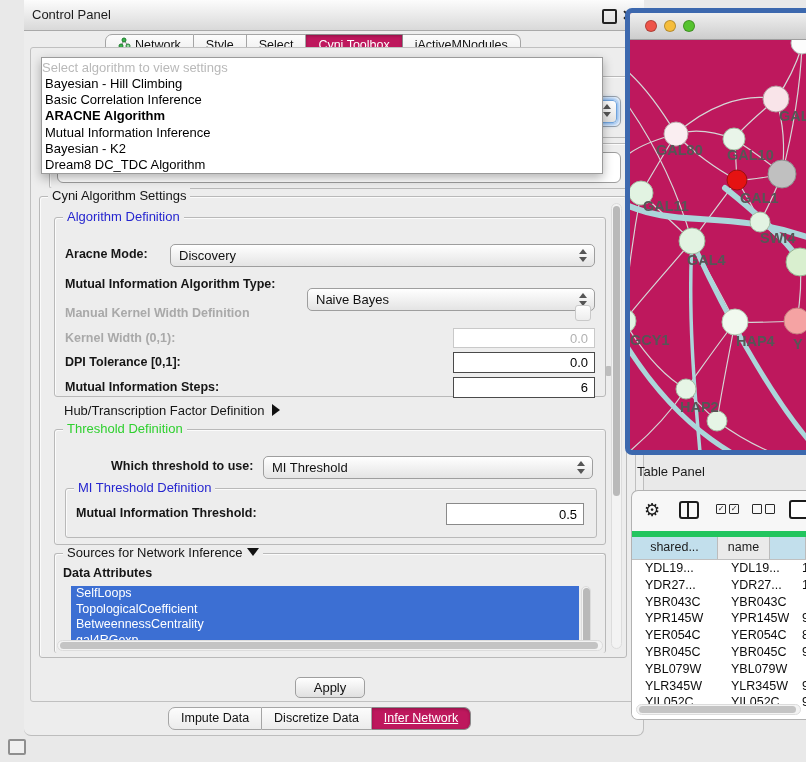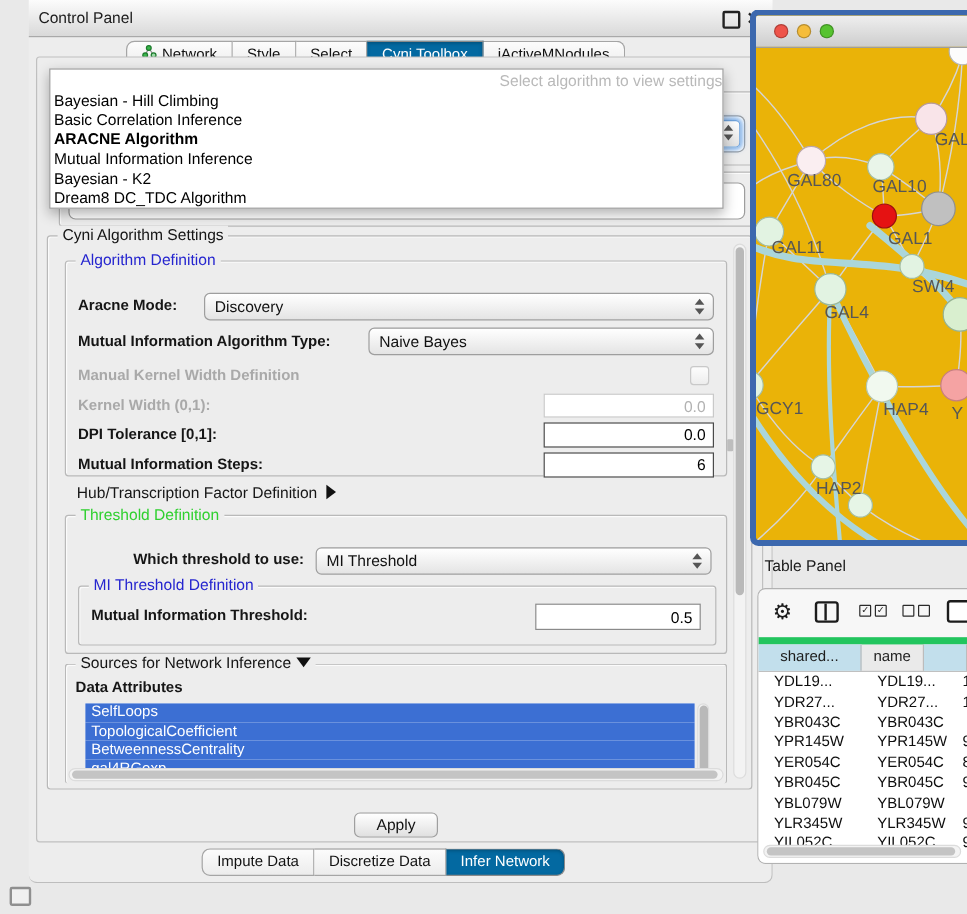--- a/index.html
+++ b/index.html
@@ -15,42 +15,42 @@
   #cp-title{left:8px;top:0;line-height:30px;font-size:13px;color:#1b1b1b;}
   #cp-float{left:578px;top:9px;width:11px;height:11px;border:2px solid #222;border-radius:2px;background:transparent;}
   #cp-close{left:598px;top:5px;font-size:14px;font-weight:bold;color:#222;line-height:20px;}
 
   
   .tabstrip{display:flex;height:23px;}
   .tab{font-size:12.5px;line-height:23px;padding:0 12px;background:linear-gradient(#fcfcfc,#ececec);
        border:1px solid #a5a5a5;border-left:none;color:#111;white-space:nowrap;display:flex;align-items:center;gap:4px;}
   .tab:first-child{border-left:1px solid #a5a5a5;border-radius:7px 0 0 7px;}
   .tab:last-child{border-radius:0 7px 7px 0;}
-  .tab.sel{background:#0369a1;color:#fff;border-color:#8a8a8a;box-shadow:inset 0 1px 3px rgba(0,0,0,.25);}
+  .tab.sel{background:#be185d;color:#fff;border-color:#8a8a8a;box-shadow:inset 0 1px 3px rgba(0,0,0,.25);text-decoration:underline;}
   #cp-tabs{left:81px;top:34px;}
   #cp-bottom-tabs{left:144px;top:707px;}
 
   #cp-content{left:6px;top:47px;width:606px;height:655px;background:#ededed;
     border:1px solid #c0c0c0;border-radius:3px;box-sizing:border-box;}
 
   
   .group{position:absolute;border:1px solid #b9b9b9;border-radius:3px;
     box-shadow:inset 1px 1px 0 rgba(255,255,255,.75);box-sizing:border-box;}
   .legend{position:absolute;top:-9px;left:8px;background:#ededed;padding:0 4px;font-size:13px;color:#141414;white-space:nowrap;}
   .legend.blue{color:#2525cf;} .legend.green{color:#2fd02f;}
 
   
   .bg-combo{position:absolute;background:#fff;border:1px solid #9d9d9d;border-radius:6px;}
   .blue-stepper{position:absolute;width:18px;height:21px;border:1px solid #6fa3dc;border-radius:4px;
      background:linear-gradient(#fff,#e2e2e2);box-shadow:0 0 4px 2px rgba(95,156,227,.8);}
 
   
   #algo-popup{left:10px;top:9px;width:562px;height:117px;background:#fff;border:1px solid #9b9b9b;
      box-shadow:0 4px 10px rgba(0,0,0,.3);z-index:50;box-sizing:border-box;}
-  #algo-placeholder{text-align:right;color:#b9b9b9;font-size:13px;height:17px;line-height:17px;margin-top:1px;}
+  #algo-placeholder{text-align:left;color:#b9b9b9;font-size:13px;height:17px;line-height:17px;margin-top:1px;}
   .algo-item{font-size:13px;line-height:16.2px;padding-left:3px;color:#000;white-space:nowrap;}
   .algo-item.sel{font-weight:bold;}
 
   
   .combo{position:absolute;height:23px;background:linear-gradient(#ffffff,#e4e4e4);
      border:1px solid #9e9e9e;border-radius:5px;font-size:13px;line-height:21px;padding-left:8px;
      color:#111;box-sizing:border-box;}
   .stepper{position:absolute;right:6px;top:4px;width:9px;}
   .stepper .up{width:0;height:0;border-left:4.5px solid transparent;border-right:4.5px solid transparent;border-bottom:5px solid #555;}
   .stepper .dn{width:0;height:0;margin-top:3px;border-left:4.5px solid transparent;border-right:4.5px solid transparent;border-top:5px solid #555;}
@@ -79,21 +79,21 @@
   .tri-right{display:inline-block;width:0;height:0;border-top:6px solid transparent;border-bottom:6px solid transparent;
      border-left:8px solid #111;vertical-align:-1px;margin-left:8px;}
   .tri-down{display:inline-block;width:0;height:0;border-left:6px solid transparent;border-right:6px solid transparent;
      border-top:8px solid #111;vertical-align:1px;margin-left:4px;}
 
   #mini-icon{left:8px;top:739px;width:14px;height:12px;border:2px solid #8f8f8f;border-radius:2px;background:#f0f0f0;}
   #splitter-mark{left:606px;top:366px;width:5px;height:10px;background:#bdbdbd;border-radius:1px;}
 
   
   #net-window{left:625px;top:8px;width:181px;height:447px;box-sizing:border-box;
-     border:5px solid #3c68ae;border-right:none;border-radius:7px 0 0 7px;background:#eab308;overflow:hidden;}
+     border:5px solid #3c68ae;border-right:none;border-radius:7px 0 0 7px;background:#be185d;overflow:hidden;font-weight:bold;}
   #net-titlebar{position:relative;height:26px;background:linear-gradient(#efefef,#cdcdcd);border-bottom:1px solid #9e9e9e;}
   .tl{position:absolute;top:7px;width:12px;height:12px;border-radius:50%;box-sizing:border-box;}
   #net-canvas{display:block;}
 
   
   #tp-title{left:637px;top:464px;font-size:13px;color:#1b1b1b;}
   #table-window{left:631px;top:490px;width:175px;height:230px;background:#f7f7f7;border:1px solid #b2b2b2;
      border-right:none;border-radius:7px 0 0 7px;box-sizing:border-box;overflow:hidden;}
   #tbl-toolbar{position:relative;height:40px;}
   .gear{position:absolute;left:12px;top:8px;font-size:18px;color:#1c1c1c;line-height:22px;}
@@ -185,21 +185,21 @@
         <div class="flabel" style="left:10px;top:29px;">Aracne Mode:</div>
         <div class="combo" style="left:115px;top:26px;width:425px;">
           <span>Discovery</span>
           <span class="stepper">
               <span class="up" style="display:block"></span>
               <span class="dn" style="display:block"></span>
             </span>
         </div>
 
         <div class="flabel" style="left:10px;top:59px;">Mutual Information Algorithm Type:</div>
-        <div class="combo" style="left:252px;top:55px;width:288px;">
+        <div class="combo" style="left:252px;top:70px;width:288px;">
           <span>Naive Bayes</span>
           <span class="stepper">
               <span class="up" style="display:block"></span>
               <span class="dn" style="display:block"></span>
             </span>
         </div>
 
         <div class="flabel dis" style="left:10px;top:88px;">Manual Kernel Width Definition</div>
         <div class="checkbox" style="right:14px;top:87px;"></div>
 

